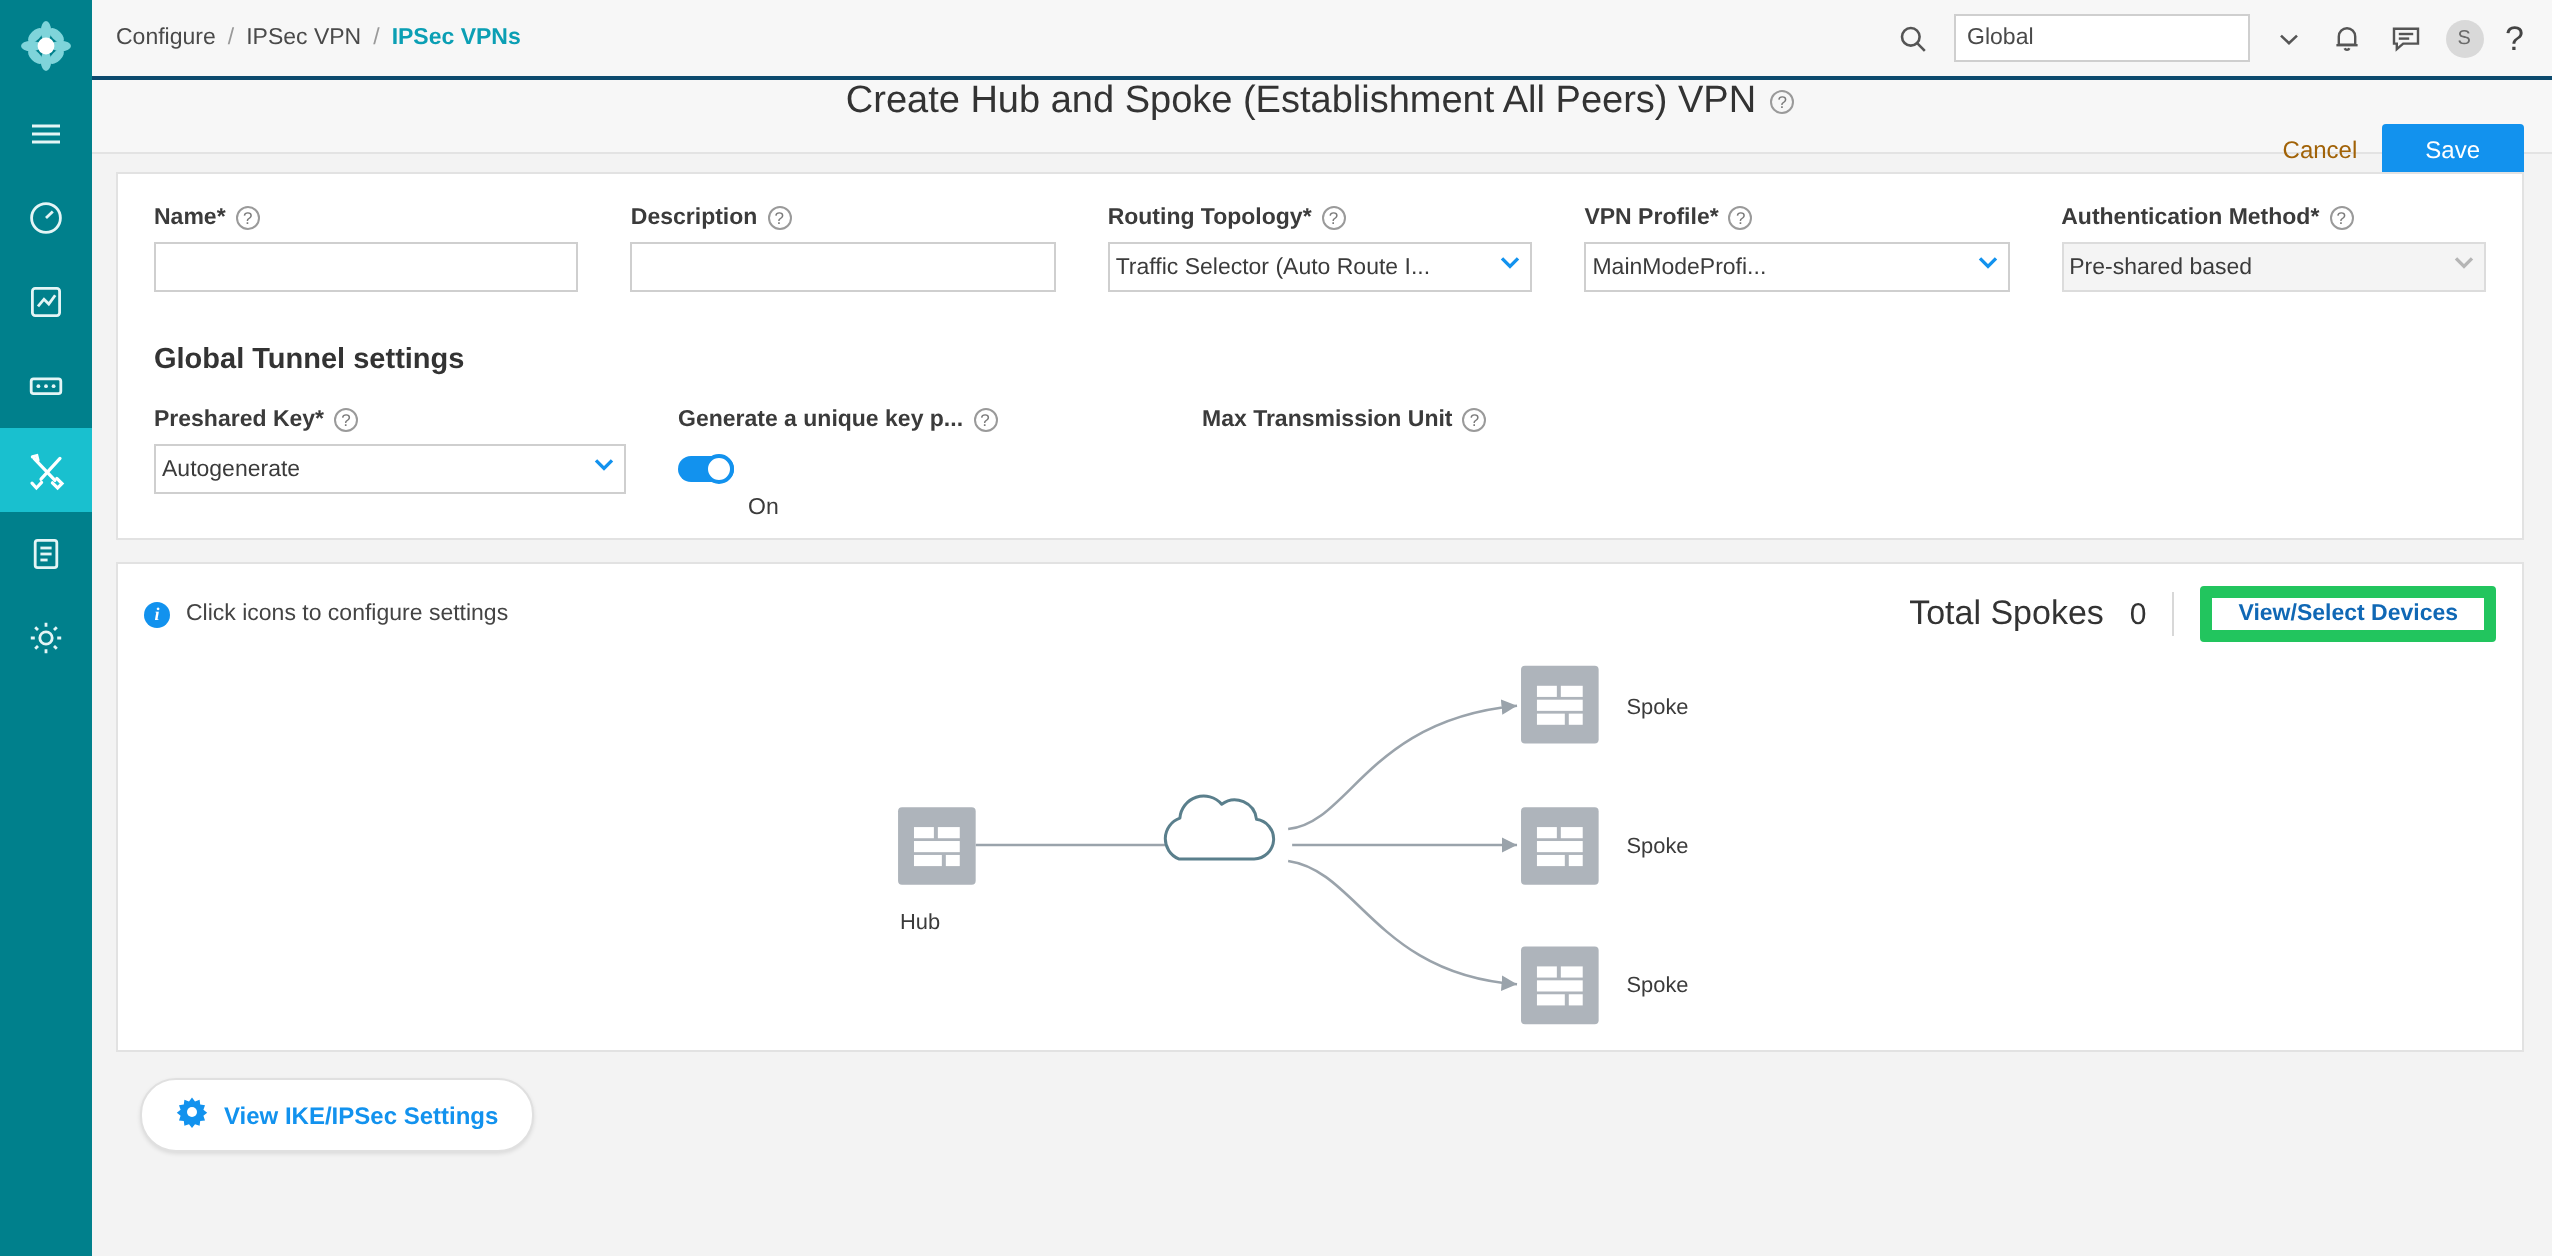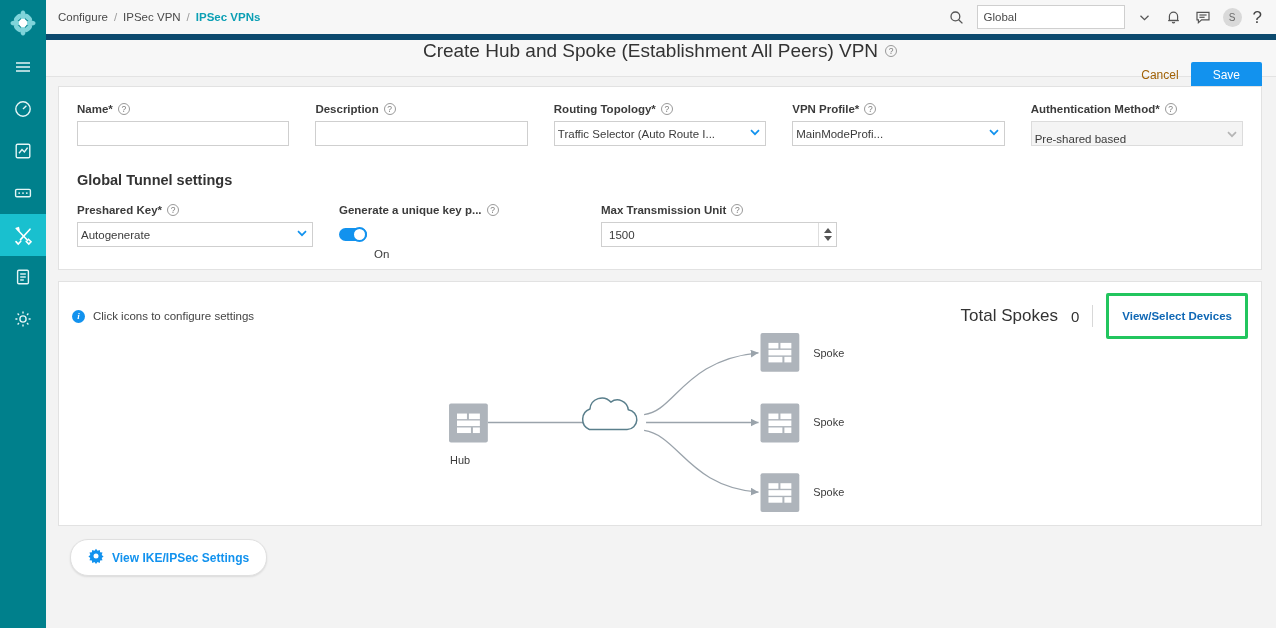--- a/index.html
+++ b/index.html
@@ -25,21 +25,21 @@
   }
   .rail-item.active { background: #19c0cf; }
   .rail-item svg { display:block; }
 
   
   .right { flex: 1; display: flex; flex-direction: column; background: #f3f3f3; min-width:0; }
 
   
   .topbar {
     height: 40px; background: #f7f7f7; display: flex; align-items: center;
-    padding: 0 14px 0 12px; border-bottom: 6px solid #0c4a6e;
+    padding: 0 14px 0 12px; border-bottom: 2px solid #0c4a6e;
   }
   .breadcrumb { font-size: 11.5px; color: #4a4a4a; display: flex; align-items: center; gap: 6px; }
   .breadcrumb .sep { color: #9a9a9a; }
   .breadcrumb .crumb { cursor: pointer; }
   .breadcrumb .crumb.active { color: #0b9fb4; font-weight: bold; cursor: default; }
   .topbar-right { margin-left: auto; display: flex; align-items: center; gap: 11px; }
   .search-ico { width: 18px; height:18px; color:#555; display:flex; align-items:center; justify-content:center;}
   .scope-input {
     width: 148px; height: 24px; border: 1px solid #cfcfcf; background:#fff;
     font-size: 11.5px; color: #4a4a4a; padding: 0 6px; font-family: inherit;
@@ -85,21 +85,21 @@
   .ctl {
     height: 25px; width: 100%; border: 1px solid #cfcfcf; background: #fff;
     font-size: 11.5px; color: #3b3b3b; padding: 0 7px; font-family: inherit;
   }
   .select {
     position: relative; height: 25px; border: 1px solid #cfcfcf; background: #fff;
     display: flex; align-items: center; padding: 0 3px; cursor: pointer;
   }
   .select .val { font-size: 11.5px; color: #3b3b3b; overflow:hidden; white-space:nowrap; }
   .select .chev { margin-left: auto; color: #1292ee; }
-  .select.disabled { background: #f4f4f4; border-color: #dcdcdc; cursor: default; align-items: flex-end; }
+  .select.disabled { background: #f4f4f4; border-color: #dcdcdc; cursor: default; }
   .select.disabled .chev { color: #b5b5b5; }
 
   .section-title { font-size: 14.5px; font-weight: bold; color: #333; margin: 26px 0 16px 0; }
 
   .toggle-wrap { display: flex; align-items: center; gap: 7px; height: 25px; }
   .toggle {
     width: 28px; height: 13px; border-radius: 7px; background: #1292ee;
     position: relative; cursor: pointer;
   }
   .toggle .knob {
@@ -125,22 +125,22 @@
   .info-dot {
     width: 13px; height: 13px; border-radius: 50%; background: #1292ee; color: #fff;
     font-size: 9px; font-style: italic; font-weight: bold; display: flex;
     align-items: center; justify-content: center; font-family: "Liberation Serif", serif;
   }
   .diag-right { margin-left: auto; display: flex; align-items: center; gap: 13px; }
   .tot-label { font-size: 17px; color: #333; }
   .tot-val { font-size: 15px; color: #333; }
   .vrule { width: 1px; height: 22px; background: #d8d8d8; }
   .outline-btn {
-    border: 3px solid #22c55e; color: #1068b5; background: #fff; font-size: 11.5px;
-    font-weight: bold; padding: 14px 13px; cursor: pointer; font-family: inherit; border-radius:2px;
+    border: 6px solid #22c55e; color: #1068b5; background: #fff; font-size: 11.5px;
+    font-weight: bold; padding: 2px 13px; cursor: pointer; font-family: inherit; border-radius:2px;
   }
   .diag-canvas { position: absolute; left:0; top: 38px; right: 0; bottom: 0; }
 
   .node-label { font-size: 11px; fill: #3b3b3b; font-family: "Liberation Sans", sans-serif; }
 
   
   .footer { padding: 13px 0 0 12px; }
   .pill-btn {
     display: inline-flex; align-items: center; gap: 8px; background: #fff;
     border: 1px solid #e0e0e0; border-radius: 18px; padding: 8px 17px;
@@ -378,27 +378,20 @@
               </div>
               <span class="toggle-label">On</span>
             </div>
           </div>
 
           <div class="field">
             <div class="flabel">
               <span>Max Transmission Unit</span>
               <span class="help">?</span>
             </div>
-            <div class="spinner-wrap">
-              <input class="ctl" value="1500" style="">
-              <span class="spin-btns">
-                <i class="tri-up"></i>
-                <i class="tri-dn"></i>
-              </span>
-            </div>
           </div>
         </div>
       </div>
 
       <div class="card card-diagram">
         <div class="diag-head">
           <div class="hint">
             <span class="info-dot">i</span>
             <span>Click icons to configure settings</span>
           </div>

